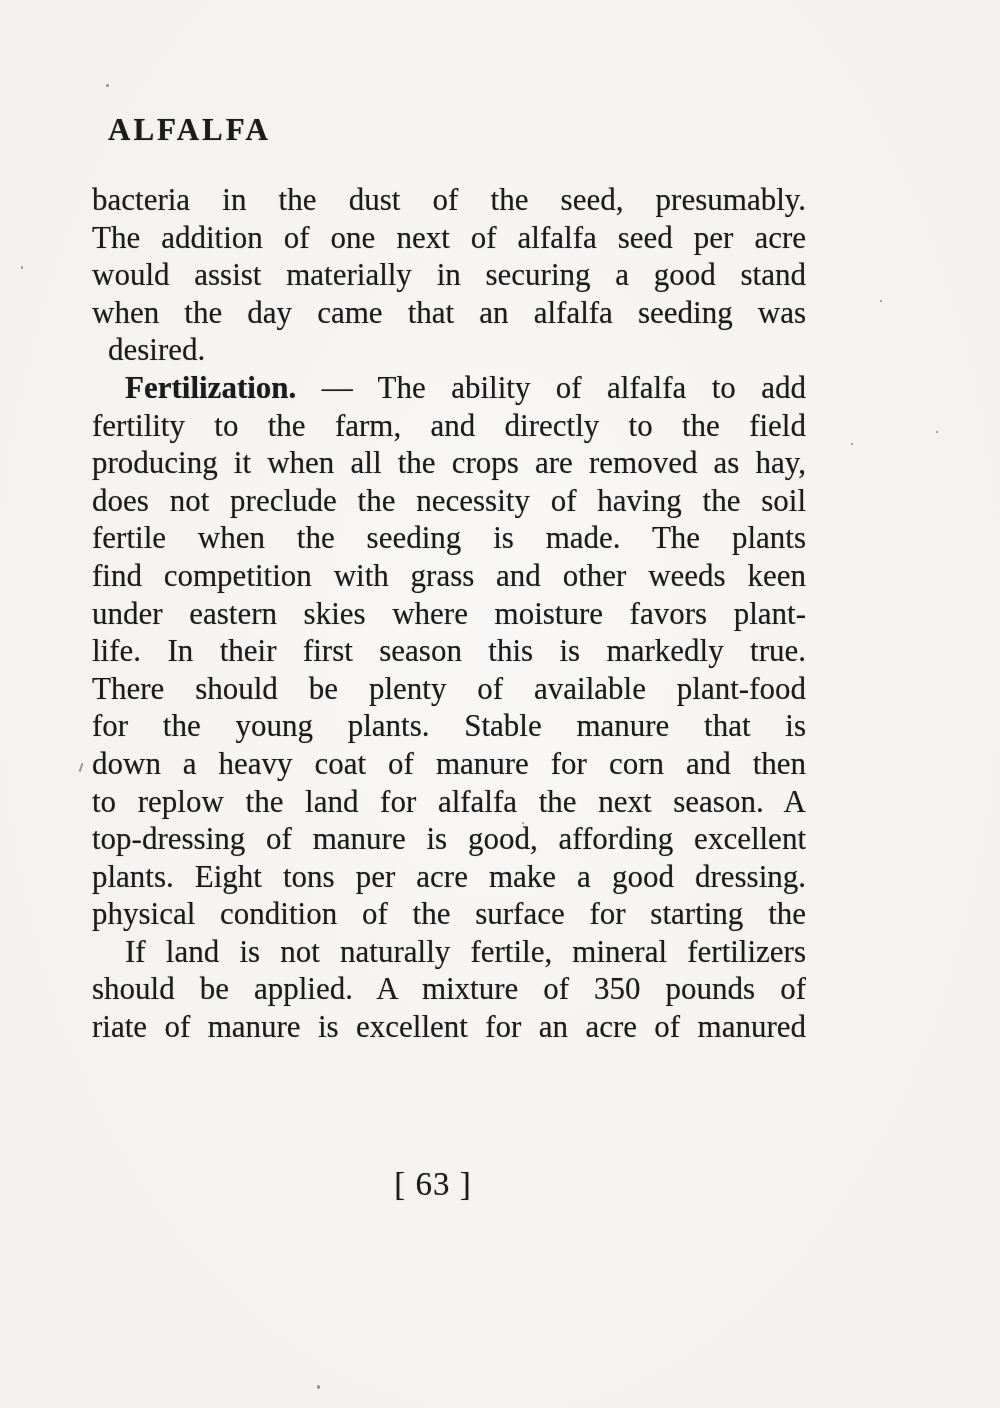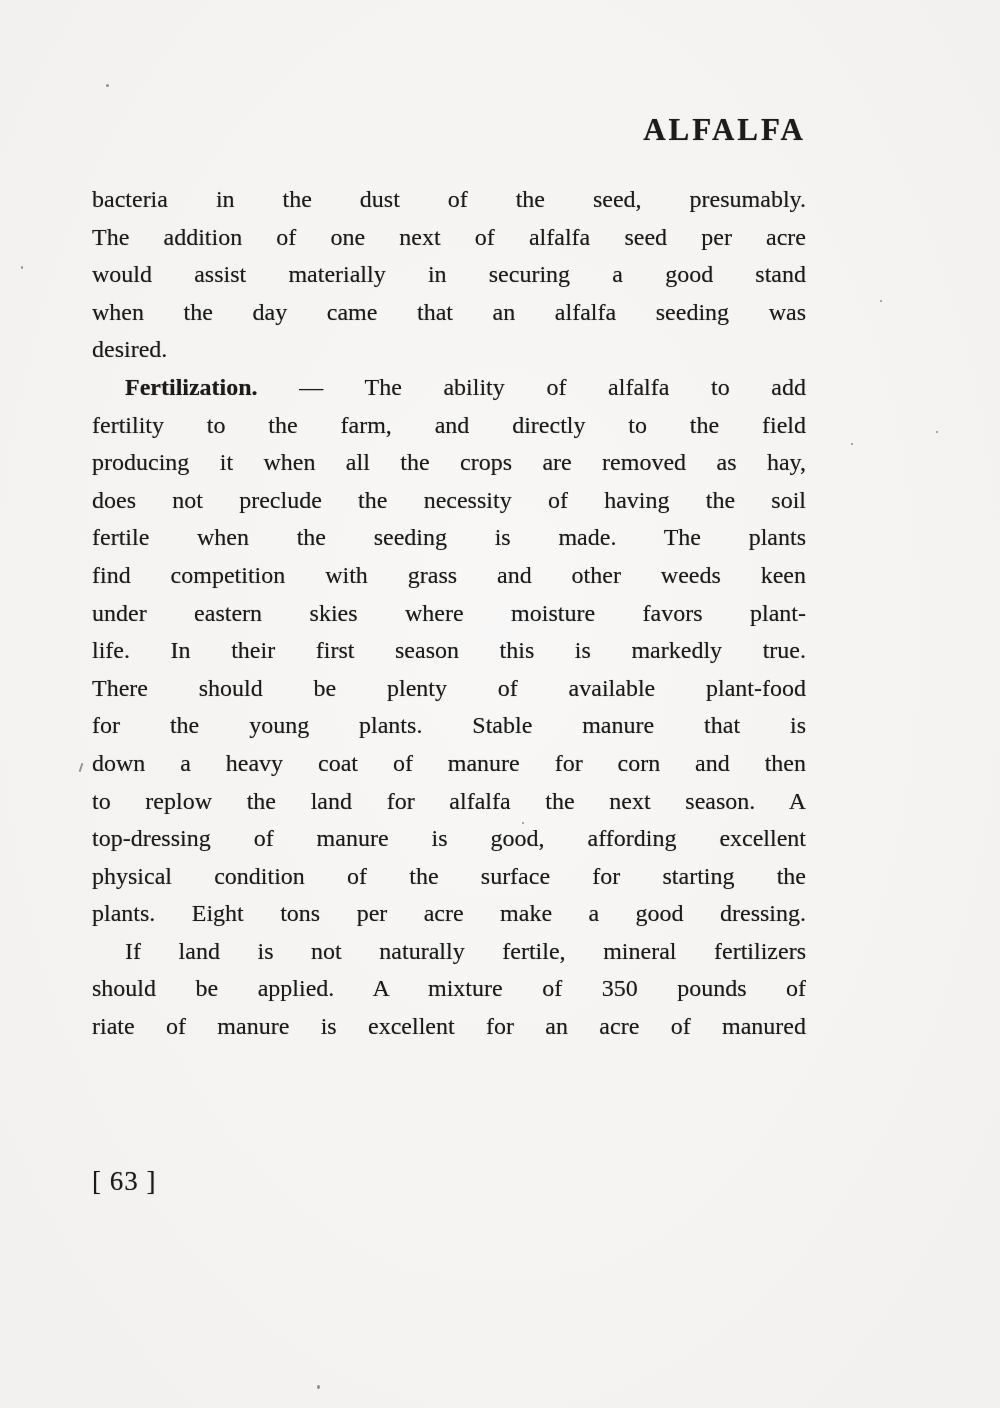--- a/index.html
+++ b/index.html
@@ -16,60 +16,62 @@
     color: #1b1b1b;
   }
   .page {
     position: absolute;
     inset: 0;
     background: radial-gradient(ellipse at 50% 45%, rgba(255,255,255,0.25), rgba(0,0,0,0.015) 85%);
   }
   .running-head {
     position: absolute;
     top: 112px;
-    left: 92px;
+    left: 108px;
     width: 714px;
     margin: 0;
-    text-align: right;
+    text-align: left;
     font-size: 31px;
     font-weight: bold;
     letter-spacing: 3px;
     text-shadow: 0 0 1px rgba(20,20,20,0.55);
   }
   .text-block {
     position: absolute;
     top: 181px;
     left: 92px;
     width: 714px;
-    font-size: 24px;
+    font-size: 31px;
     text-shadow: 0 0 1px rgba(20,20,20,0.45);
   }
   .line {
     height: 37.6px;
     line-height: 37.6px;
     text-align: justify;
     text-align-last: justify;
     overflow: hidden;
     white-space: normal;
   }
   .line.indent {
     padding-left: 33px;
   }
   .line.flushlast {
     text-align-last: left;
+    margin-left: 16px;
   }
   .line b {
     font-weight: bold;
   }
   .folio {
     position: absolute;
     top: 1166px;
-    left: 92px;
+    left: 76px;
     width: 714px;
-    font-size: 27px;
+    text-align: center;
+    font-size: 33px;
     letter-spacing: 1px;
     text-shadow: 0 0 1px rgba(20,20,20,0.45);
   }
   .speck {
     position: absolute;
     background: #3a3a3a;
     border-radius: 50%;
     opacity: 0.55;
   }
   .speck.slash {
@@ -99,22 +101,22 @@
       <div class="line">does not preclude the necessity of having the soil</div>
       <div class="line">fertile when the seeding is made. The plants</div>
       <div class="line">find competition with grass and other weeds keen</div>
       <div class="line">under eastern skies where moisture favors plant-</div>
       <div class="line">life. In their first season this is markedly true.</div>
       <div class="line">There should be plenty of available plant-food</div>
       <div class="line">for the young plants. Stable manure that is</div>
       <div class="line">down a heavy coat of manure for corn and then</div>
       <div class="line">to replow the land for alfalfa the next season. A</div>
       <div class="line">top-dressing of manure is good, affording excellent</div>
+      <div class="line">plants. Eight tons per acre make a good dressing.</div>
       <div class="line">physical condition of the surface for starting the</div>
-      <div class="line">plants. Eight tons per acre make a good dressing.</div>
       <div class="line indent">If land is not naturally fertile, mineral fertilizers</div>
       <div class="line">should be applied. A mixture of 350 pounds of</div>
       <div class="line">riate of manure is excellent for an acre of manured</div>
     </div>
 
   <div class="folio">[ 63 ]</div>
 
   <div class="speck" style="left:106px; top:84px;  width:3px; height:3px;"></div>
   <div class="speck" style="left:21px;  top:266px; width:2px; height:3px;"></div>
   <div class="speck" style="left:880px; top:300px; width:2px; height:2px;"></div>

